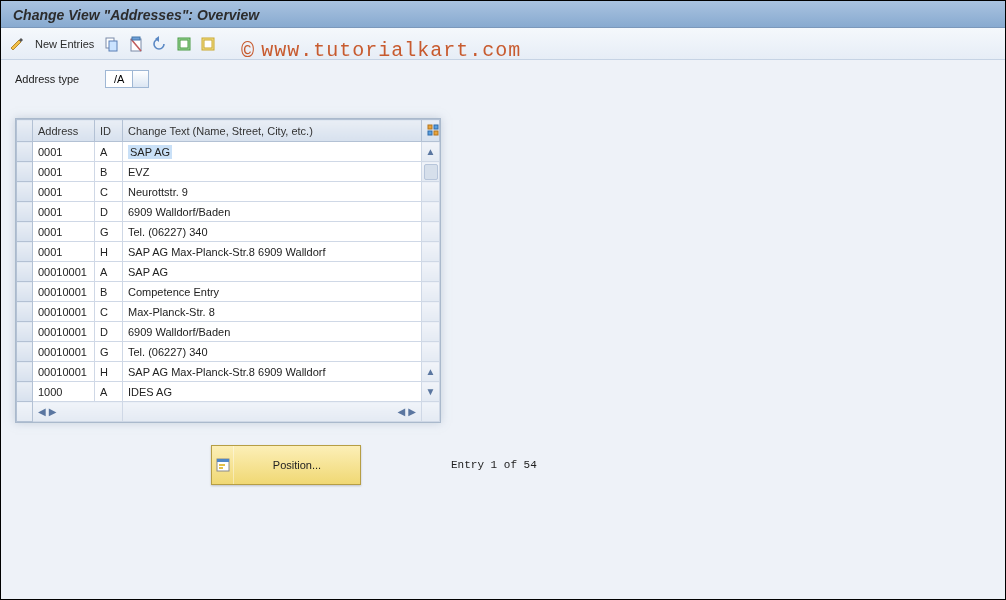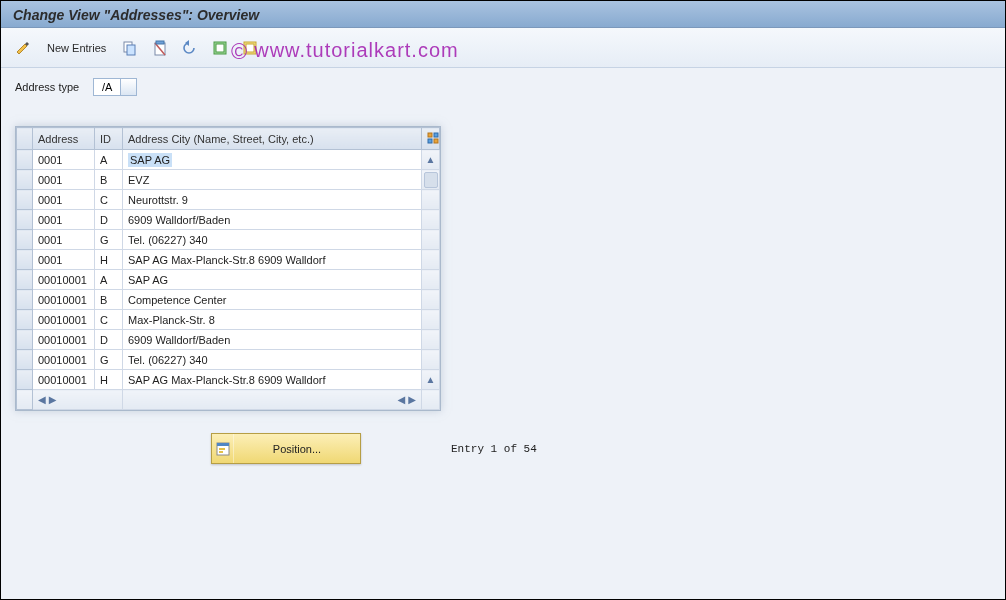--- a/index.html
+++ b/index.html
@@ -19,40 +19,39 @@
     padding: 6px 12px 4px 12px;
     font-weight: bold;
     font-style: italic;
     font-size: 14px;
     color: #2c2c2c;
     border-bottom: 1px solid #7b98bb;
   }
   .toolbar {
     background: linear-gradient(#f5f8fc, #e6edf6);
     border-bottom: 1px solid #c6d3e4;
-    padding: 4px 10px;
-    display: flex;
-    align-items: center;
-    gap: 6px;
-    height: 40px;
+    padding: 4px 4px;
+    display: flex;
+    align-items: center;
+    height: 32px;
   }
   .tool-btn, .tool-link {
     display: inline-flex;
     align-items: center;
     justify-content: center;
     height: 20px;
     padding: 0 4px;
     cursor: pointer;
   }
   .tool-link { color: #2b2b2b; padding: 0 6px; }
   svg { display: block; }
   .field-row {
     display: flex;
     align-items: center;
-    gap: 14px;
+    gap: 26px;
     padding: 10px 14px 0 14px;
   }
   .field-label { color: #222; }
   .field-input {
     display: flex;
     align-items: center;
   }
   .field-input input {
     width: 28px;
     height: 18px;
@@ -129,43 +128,43 @@
   .hscroll-arrows span { color:#5a76a0; font-size:10px; cursor:pointer; }
   .position-row {
     display: flex;
     align-items: center;
     margin: 22px 0 0 210px;
     gap: 90px;
   }
   .pos-btn {
     display: flex;
     align-items: center;
-    height: 31px;
+    height: 40px;
     background: linear-gradient(#fcefb7,#f0d874);
     border: 1px solid #b69e45;
     box-shadow: 0 1px 2px rgba(0,0,0,0.2);
     cursor: pointer;
     width: 150px;
   }
   .pos-btn .ico-slot {
     width: 22px; height: 100%;
     display:flex; align-items:center; justify-content:center;
     border-right: 1px solid rgba(255,255,255,0.4);
   }
   .pos-btn .lbl {
     flex:1; text-align:center; color:#222;
   }
   .entry-info { color:#222;font-family:Liberation Mono, monospace; }
   .watermark {
     position:absolute;
-    top: 38px; left: 230px;
-    color: #a21caf;
+    top: 38px; left: 240px;
+    color: #c2410c;
     font-size: 20px;
     letter-spacing: 1px;
-    font-family: Liberation Sans, sans-serif;
+    font-family: Liberation Mono, monospace;
     pointer-events:none;
     opacity: 0.85;
   }
   .watermark .c { font-size: 22px; vertical-align: -2px; margin-right: 6px;}
 </style>
 </head>
 <body>
 
 <div class="title-bar">
   <span>Change View "Addresses": Overview</span>
@@ -231,21 +230,21 @@
       <col class="col-addr">
       <col class="col-id">
       <col class="col-text">
       <col style="width:18px">
     </colgroup>
     <thead>
       <tr>
         <th class="row-sel"></th>
         <th>Address</th>
         <th>ID</th>
-        <th>Address City (Name, Street, City, etc.)</th>
+        <th>Change Text (Name, Street, City, etc.)</th>
         <th class="col-cfg">
           <svg width="13" height="13">
               <rect x="1" y="1" width="4" height="4" fill="#e8a43a" stroke="#b3751f"></rect>
               <rect x="7" y="1" width="4" height="4" fill="#5aa0e0" stroke="#2f6aa8"></rect>
               <rect x="1" y="7" width="4" height="4" fill="#5aa0e0" stroke="#2f6aa8"></rect>
               <rect x="7" y="7" width="4" height="4" fill="#e8a43a" stroke="#b3751f"></rect>
             </svg>
         </th>
       </tr>
     </thead>
@@ -300,21 +299,21 @@
           <td class="row-sel"></td>
           <td>00010001</td>
           <td>A</td>
           <td>SAP AG</td>
           <td class="col-scroll scroll-cell"></td>
         </tr>
         <tr>
           <td class="row-sel"></td>
           <td>00010001</td>
           <td>B</td>
-          <td>Competence Center</td>
+          <td>Competence Entry</td>
           <td class="col-scroll scroll-cell"></td>
         </tr>
         <tr>
           <td class="row-sel"></td>
           <td>00010001</td>
           <td>C</td>
           <td>Max-Planck-Str. 8</td>
           <td class="col-scroll scroll-cell"></td>
         </tr>
         <tr>
@@ -331,20 +330,29 @@
           <td>Tel. (06227) 340</td>
           <td class="col-scroll scroll-cell"></td>
         </tr>
         <tr>
           <td class="row-sel"></td>
           <td>00010001</td>
           <td>H</td>
           <td>SAP AG Max-Planck-Str.8 6909 Walldorf</td>
           <td class="col-scroll scroll-cell">
             <div class="scroll-arrow">▲</div>
+          </td>
+        </tr>
+        <tr>
+          <td class="row-sel"></td>
+          <td>1000</td>
+          <td>A</td>
+          <td>IDES AG</td>
+          <td class="col-scroll scroll-cell">
+            <div class="scroll-arrow">▼</div>
           </td>
         </tr>
       </tbody>
 
     <tbody>
       <tr class="hscroll-row">
         <td class="row-sel"></td>
         <td colspan="2">
           <div class="hscroll-arrows">
             <span>◀</span>

